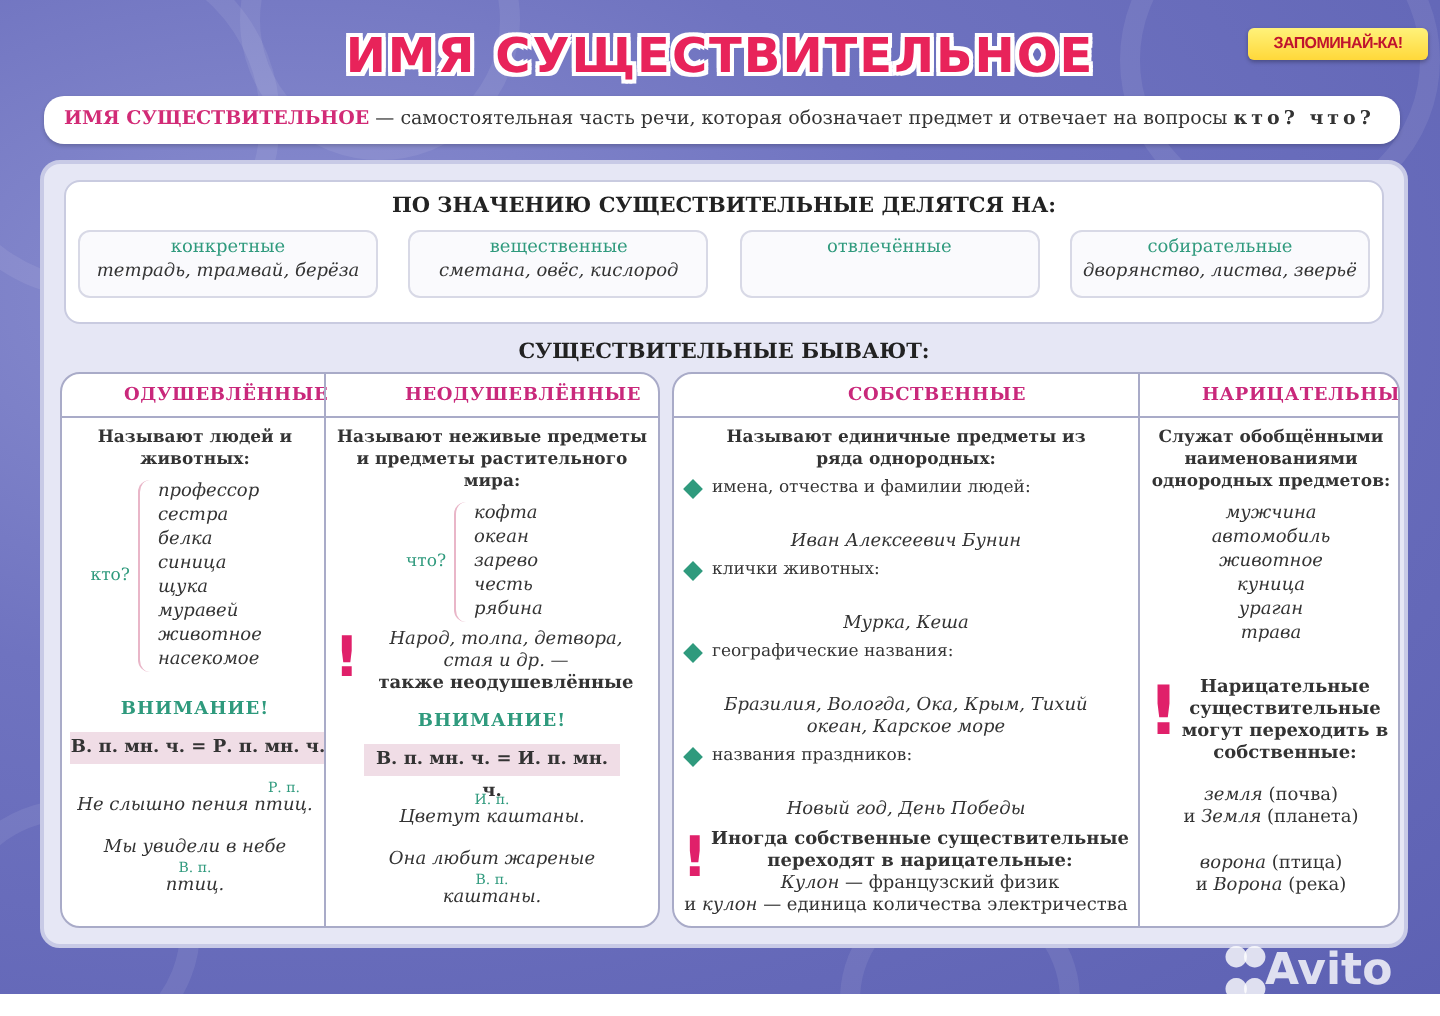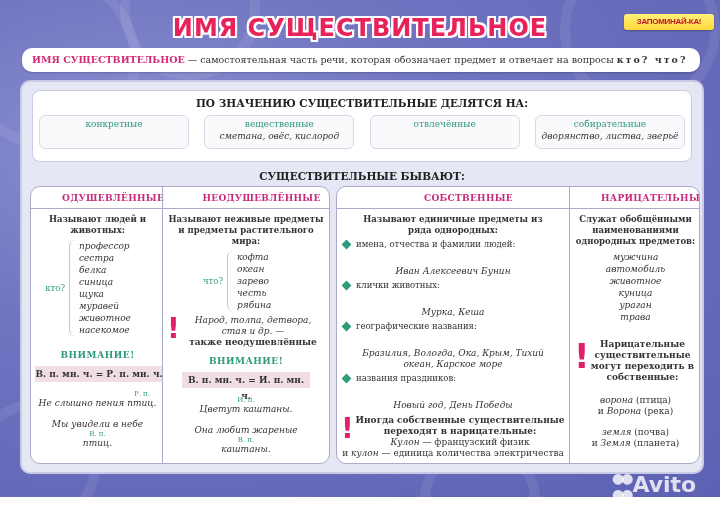--- a/index.html
+++ b/index.html
@@ -131,20 +131,21 @@
   <div class="definition">
     <span class="term">ИМЯ СУЩЕСТВИТЕЛЬНОЕ</span><span> — самостоятельная часть речи, которая обозначает предмет и отвечает на вопросы </span><span class="q">кто? что?</span>
   </div>
 
   <div class="main-panel">
     <div class="meaning-box">
       <div class="section-heading">ПО ЗНАЧЕНИЮ СУЩЕСТВИТЕЛЬНЫЕ ДЕЛЯТСЯ НА:</div>
       <div class="kinds">
         <div class="kind">
           <div class="kind-name">конкретные</div>
+          <div class="kind-examples">тетрадь, трамвай, берёза</div>
         </div>
         <div class="kind">
           <div class="kind-name">вещественные</div>
           <div class="kind-examples">сметана, овёс, кислород</div>
         </div>
         <div class="kind">
           <div class="kind-name">отвлечённые</div>
         </div>
         <div class="kind">
           <div class="kind-name">собирательные</div>
@@ -275,27 +276,27 @@
             <div>автомобиль</div>
             <div>животное</div>
             <div>куница</div>
             <div>ураган</div>
             <div>трава</div>
           </div>
           <div style="margin-top:16px; overflow:hidden;">
             <div class="excl" style="font-size:34px; line-height:34px;">!</div>
             <div class="note" style="font-weight:bold;">Нарицательные существительные могут переходить в собственные:</div>
           </div>
+          <div class="example" style="margin-top:10px;">
+            <div><span class="ital">земля</span><span style="font-style:normal;"> (почва)</span></div>
+            <div><span style="font-style:normal;">и </span><span class="ital">Земля</span><span style="font-style:normal;"> (планета)</span></div>
+          </div>
           <div class="example" style="margin-top:12px;">
             <div><span class="ital">ворона</span><span style="font-style:normal;"> (птица)</span></div>
             <div><span style="font-style:normal;">и </span><span class="ital">Ворона</span><span style="font-style:normal;"> (река)</span></div>
-          </div>
-          <div class="example" style="margin-top:10px;">
-            <div><span class="ital">земля</span><span style="font-style:normal;"> (почва)</span></div>
-            <div><span style="font-style:normal;">и </span><span class="ital">Земля</span><span style="font-style:normal;"> (планета)</span></div>
           </div>
         </div>
       </div>
     </div>
   </div>
 
   <div class="avito">
     <span class="avito-dots">●●<br>●●</span><span>Avito</span>
   </div>
 </div>

